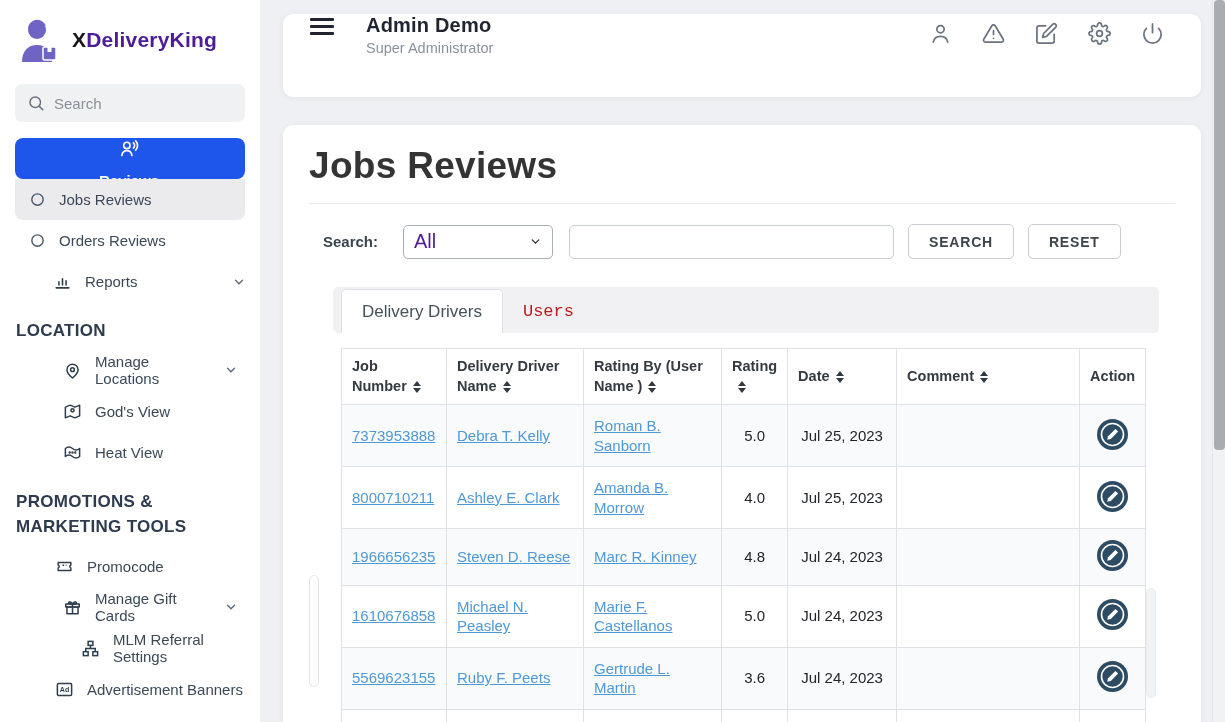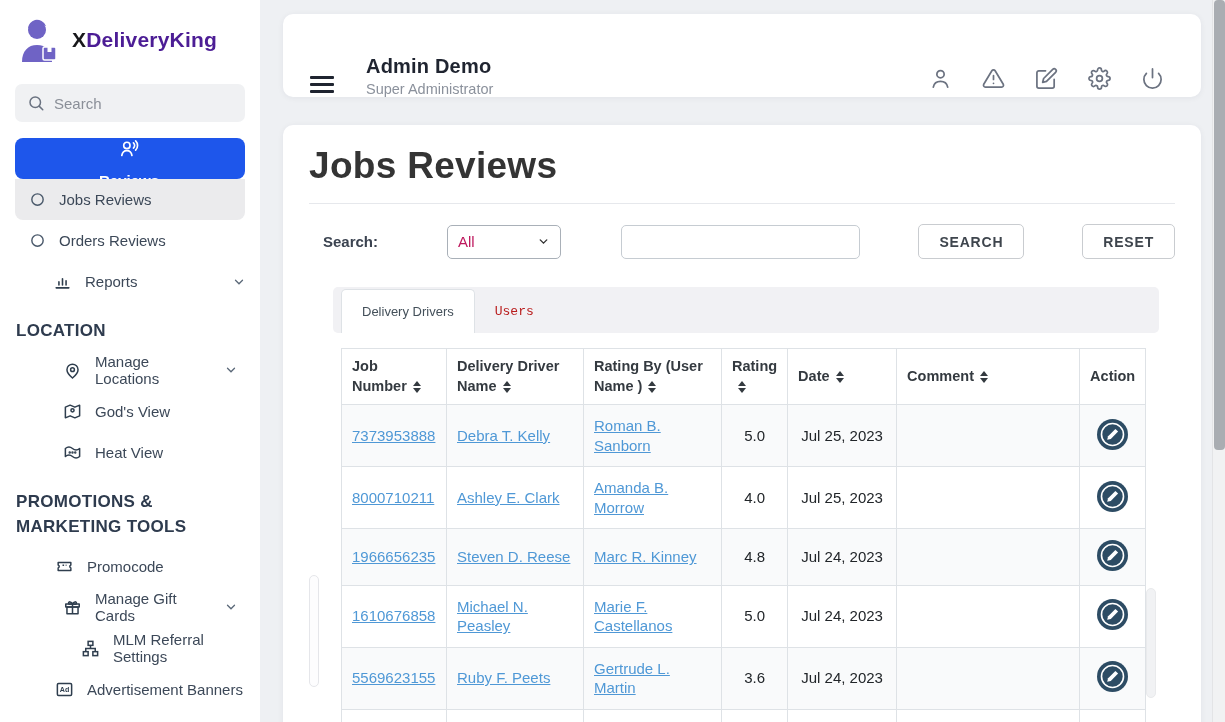--- a/index.html
+++ b/index.html
@@ -43,58 +43,58 @@
   .nav-item.sub.active-sub2 { margin:0 15px; padding-left:14px; }
   .section-label {
     font-size:17px; font-weight:bold; color:#2e3b4e; letter-spacing:.3px;
     padding:16px 16px 6px; line-height:1.5; max-width:235px;
   }
   .icon { display:inline-flex; align-items:center; justify-content:center; flex:0 0 auto; }
   
   .header-card {
     position:absolute; left:283px; top:14px; width:918px; height:83px;
     background:#fff; border-radius:10px; box-shadow:0 1px 6px rgba(40,40,60,.06);
-    display:flex; align-items:flex-end; padding:0 30px 0 27px; z-index:1;
+    display:flex; align-items:flex-start; padding:0 30px 0 27px; z-index:1;
   }
   .burger { width:24px; cursor:pointer; margin-right:32px; }
   .burger span { display:block; height:3px; background:#1f2430; margin:4px 0; border-radius:1px; }
   .who .t1 { font-size:20px; font-weight:bold; color:#1f2430; letter-spacing:.2px; }
   .who .t2 { font-size:14.5px; color:#8b919c; margin-top:3px; }
   .header-icons { margin-left:auto; display:flex; align-items:center; gap:15px; color:#6b7280; }
   .hicon { width:38px; height:38px; display:flex; align-items:center; justify-content:center; cursor:pointer; }
   
   .main-card {
     position:absolute; left:283px; top:125px; width:918px; height:660px;
     background:#fff; border-radius:10px; box-shadow:0 1px 6px rgba(40,40,60,.06);
     padding:20px 26px; z-index:1;
   }
   .page-title { font-size:37px; font-weight:600; color:#343434; letter-spacing:.3px; }
   .title-rule { border:none; border-top:1px solid #e6e8ec; margin:16px 0 0; }
-  .search-row { display:flex; align-items:center; margin:20px 0 0 14px;gap:44px; }
+  .search-row { display:flex; align-items:center; margin:20px 0 0 14px; }
   .search-row .lbl { font-size:15px; font-weight:bold; color:#3b4350; margin-right:25px; }
   .fake-select {
     width:150px; height:34px; border:1px solid #a9b0b8; border-radius:5px;
-    display:flex; align-items:center; padding:0 10px; font-size:15px; color:#be185d;
+    display:flex; align-items:center; padding:0 10px; font-size:20px; color:#4c1d95;
     cursor:pointer; background:#fff;
   }
   .fake-select .chev { margin-left:auto; color:#333; display:flex; }
   .query-input {
     width:325px; height:34px; border:1px solid #c6ccd2; border-radius:5px;
     margin-left:16px; padding:0 10px; font-size:15px; font-family:inherit; color:#333; outline:none;
   }
   .btn {
     height:35px; margin-left:14px; padding:0 20px; background:#fff;
     border:1px solid #c9ccd0; border-radius:5px; font-family:inherit;
     font-size:14px; font-weight:600; color:#3e454d; letter-spacing:.8px; cursor:pointer;
   }
   
   .tabs-wrap { margin:28px 0 0 24px; width:826px; }
   .tab-strip { background:#f1f1f4; border-radius:5px; height:46px; display:flex; align-items:flex-end; }
   .tab {
-    height:44px; display:flex; align-items:center; padding:1px 20px; font-size:13px; cursor:pointer;
+    height:44px; display:flex; align-items:center; padding:1px 20px; font-size:17px; cursor:pointer;
   }
   .tab.active {
     background:#fff; border:1px solid #dee2e6; border-bottom:none; margin-left:8px;
     border-radius:5px 5px 0 0; color:#44505a;
   }
   .tab.inactive { color:#b91c1c;font-family:Liberation Mono, monospace; }
   
   table.rev { border-collapse:collapse; margin:15px 0 0 8px; table-layout:fixed; }
   table.rev th, table.rev td { border:1px solid #dee2e6; }
   table.rev th {

